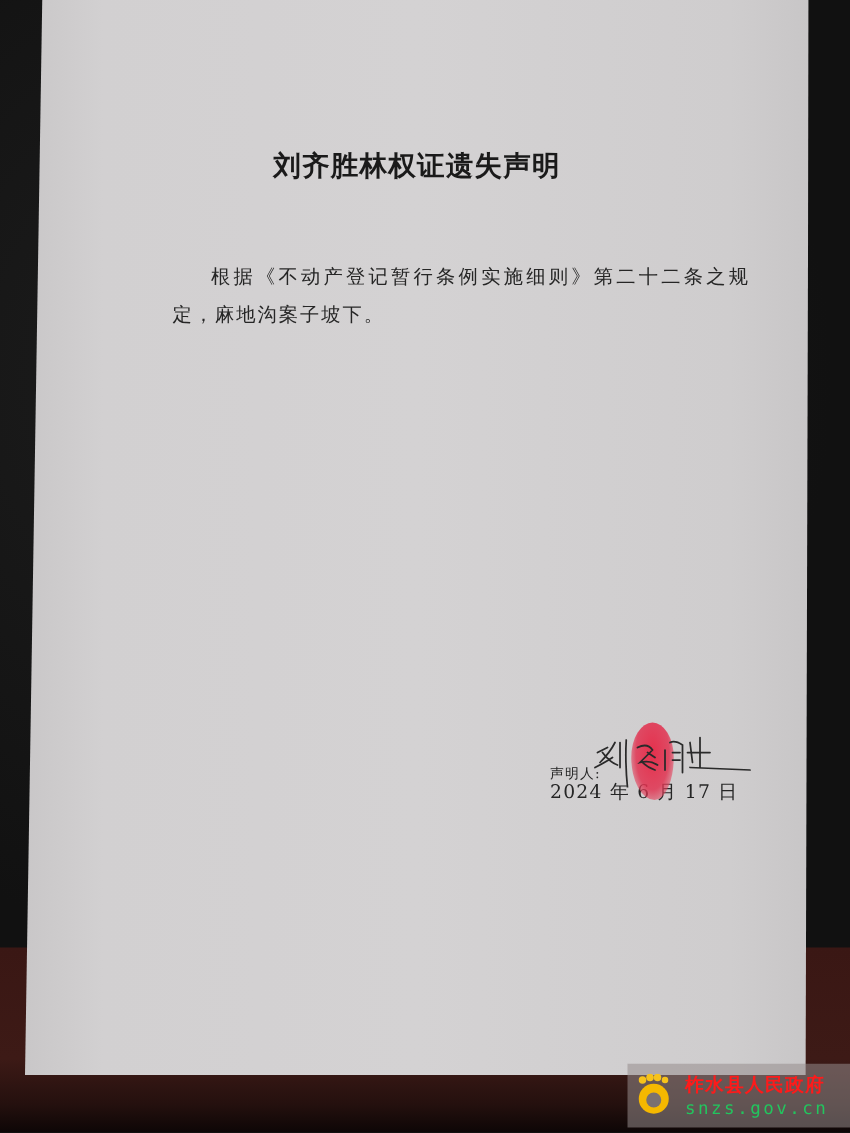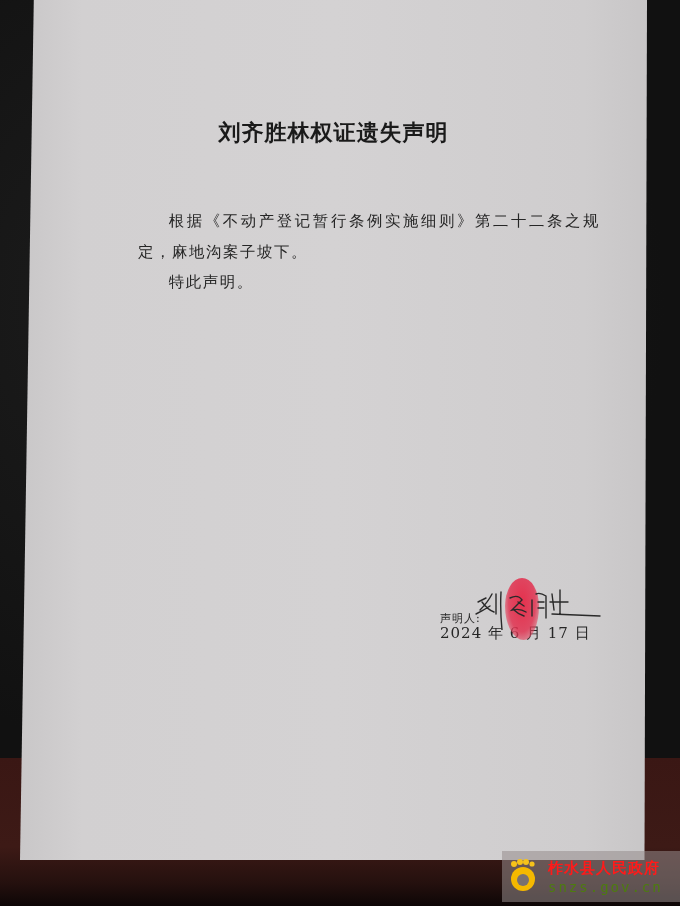--- a/index.html
+++ b/index.html
@@ -51,35 +51,34 @@
       position:absolute; left:502px; top:851px; width:189px; height:51px;
       background: rgba(150,140,140,0.55);
     }
     .wm-logo { position:absolute; left:6px; top:8px; width:30px; height:34px; }
     .wm-title {
       position:absolute; left:46px; top:8px; font-family:"DejaVu Serif", serif;
       font-weight:bold; font-size:15px; color:#ff1a1a; letter-spacing:1px;
     }
     .wm-url {
       position:absolute; left:46px; top:28px; font-family:"DejaVu Sans Mono", monospace;
-      font-size:14px; color:#4d7c0f; letter-spacing:2px;
+      font-size:14px; color:#22c55e; letter-spacing:2px;
     }
   </style>
 </head>
 <body>
 
 <div class="bg-leather"></div>
 <div class="bg-wood"></div>
 
 <div class="paper">
   <div class="title">刘齐胜林权证遗失声明</div>
 
   <div class="body-text">
     <p class="para">根据《不动产登记暂行条例实施细则》第二十二条之规定，麻地沟案子坡下。</p>
-    <p class="para">特此声明。</p>
   </div>
 
   <div class="signer">声明人:</div>
   <div class="date">2024 年 6 月 17 日</div>
 </div>
 
 <div class="seal"></div>
 
 <svg class="signature" viewBox="0 0 130 50">
   <g fill="none" stroke="#2a2a2a" stroke-width="1.4" stroke-linecap="round">

